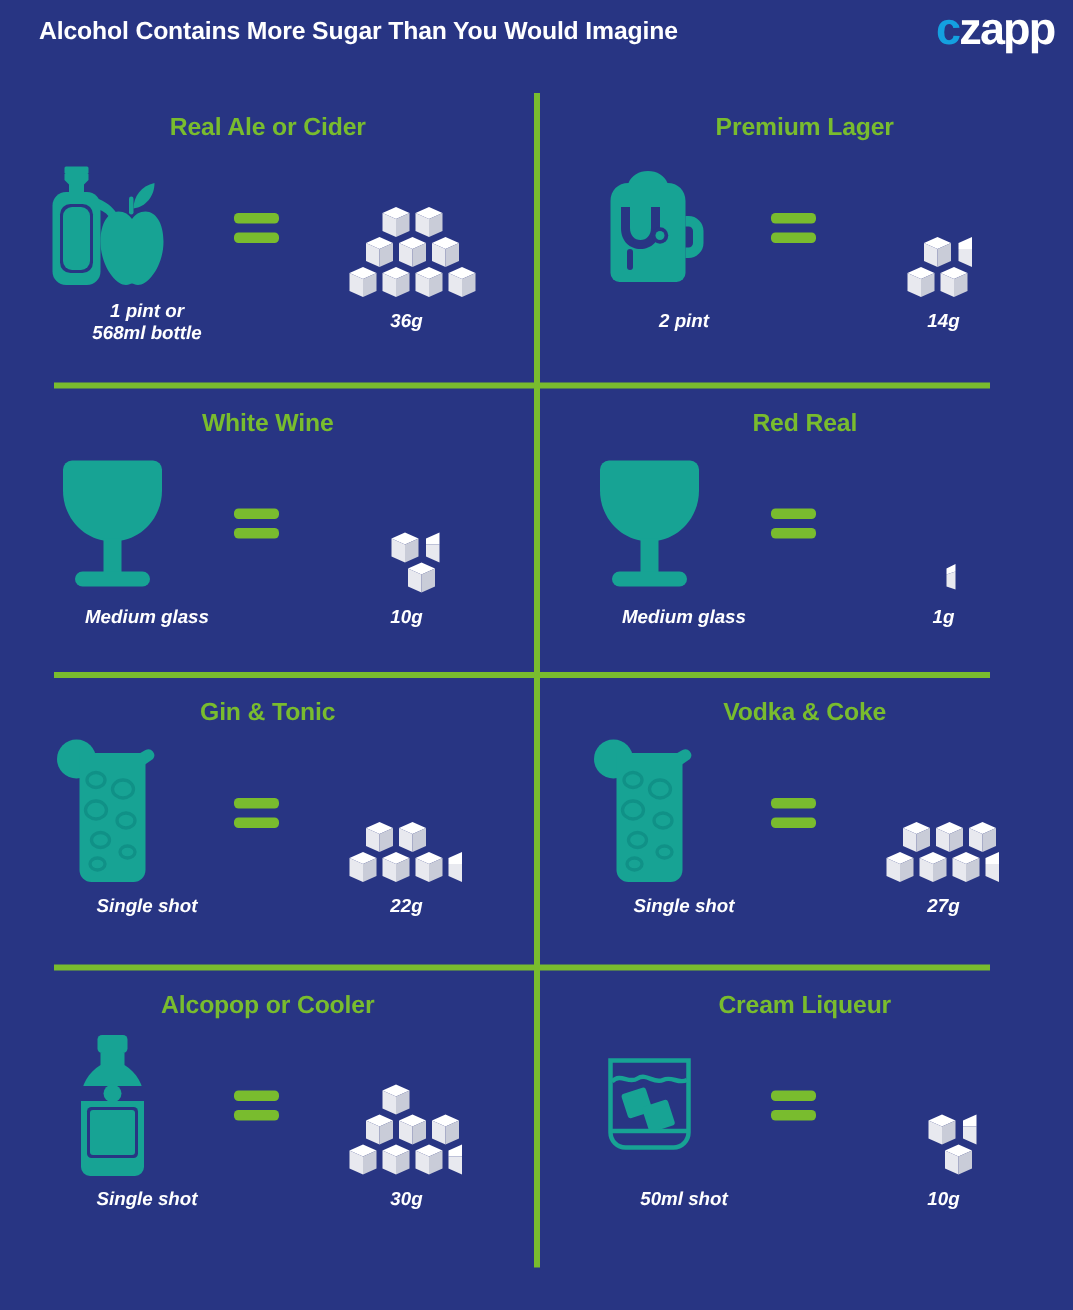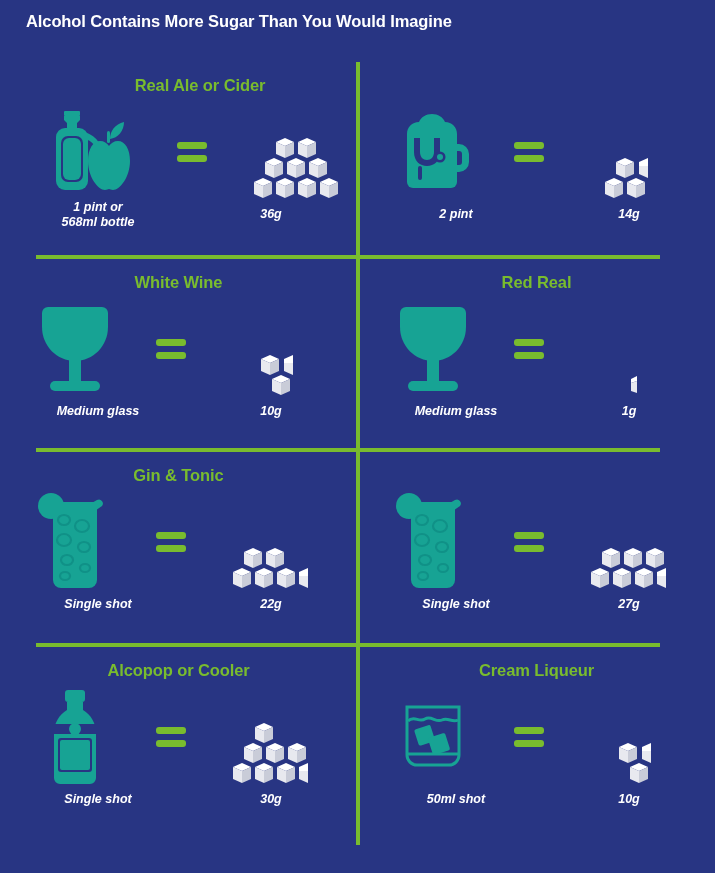--- a/index.html
+++ b/index.html
@@ -72,28 +72,29 @@
   
   svg{display:block;overflow:visible;}
 </style>
 </head>
 <body>
 
 <div class="infographic">
 
   <div class="header">
     <div class="title">Alcohol Contains More Sugar Than You Would Imagine</div>
+    <div class="logo"><span class="c">c</span><span>zapp</span></div>
   </div>
 
   <div class="vdiv"></div>
   <div class="hdiv r1"></div>
   <div class="hdiv r2"></div>
   <div class="hdiv r3"></div>
 
-  <div class="panel" style="left:0px;top:62px;padding-left:43px;">
+  <div class="panel" style="left:0px;top:62px;">
     <div class="ptitle">Real Ale or Cider</div>
     <div class="row">
       <div class="cell-icon">
         <span>
           <svg width="104" height="86" viewBox="0 0 104 86">
             <g fill="#17a394">
               <rect x="20" y="2" width="16" height="5" rx="1"></rect>
               <path d="M20 7 h16 v4 l-3 3 v5 h-10 v-5 l-3 -3 z"></path>
               <path d="M36 22 c14 2 22 12 22 22 c0 10 -7 15 -13 16 l0 -8 c4 -1 7 -4 7 -9 c0 -8 -6 -13 -16 -14 z"></path>
               <rect x="12" y="19" width="32" height="62" rx="9"></rect>
@@ -184,20 +185,21 @@
       </div>
     </div>
     <div class="caption left" style="top:138px;">
       <div>1 pint or</div>
       <div>568ml bottle</div>
     </div>
     <div class="caption right" style="top:145px;">36g</div>
   </div>
 
   <div class="panel" style="left:358px;top:62px;">
+    <div class="ptitle">Premium Lager</div>
     <div class="row">
       <div class="cell-icon">
         <span>
           <svg width="72" height="80" viewBox="0 0 72 80">
             <g fill="#17a394">
               <path d="M10 22 c0 -7 5 -12 12 -12 c2 -5 7 -8 13 -8 c6 0 11 3 13 8 c7 0 12 5 12 12 v4 H10 z"></path>
               <path d="M10 26 h50 v44 a6 6 0 0 1 -6 6 H16 a6 6 0 0 1 -6 -6 z"></path>
               <path d="M60 32 h2 a10 10 0 0 1 10 10 v8 a10 10 0 0 1 -10 10 h-2 v-7 h2 a3 3 0 0 0 3 -3 v-8 a3 3 0 0 0 -3 -3 h-2 z"></path>
               <path d="M17 26 h6 v14 c0 5 3 8 7 8 c4 0 7 -3 7 -8 V26 h6 v14 c0 9 -6 14 -13 14 c-7 0 -13 -5 -13 -14 z" fill="#283583"></path>
               <circle cx="43" cy="45" r="5.5" fill="#283583"></circle>
@@ -415,20 +417,21 @@
         </span>
       </div>
     </div>
     <div class="caption left" style="top:145px;">
       <div>Single shot</div>
     </div>
     <div class="caption right" style="top:145px;">22g</div>
   </div>
 
   <div class="panel" style="left:358px;top:452px;">
+    <div class="ptitle">Vodka &amp; Coke</div>
     <div class="row">
       <div class="cell-icon">
         <span>
           <svg width="76" height="100" viewBox="0 0 76 100">
             <g fill="#17a394">
               <circle cx="14" cy="14" r="13"></circle>
               <path d="M46 16 l14 -8 a4 4 0 0 1 5 6 l-13 9 z"></path>
               <path d="M16 10 h44 v78 a8 8 0 0 1 -8 8 H24 a8 8 0 0 1 -8 -8 z"></path>
               <g stroke="#0f8e85" stroke-width="2.2" fill="none" opacity="0.85">
                 <ellipse cx="27" cy="28" rx="6" ry="5"></ellipse>

